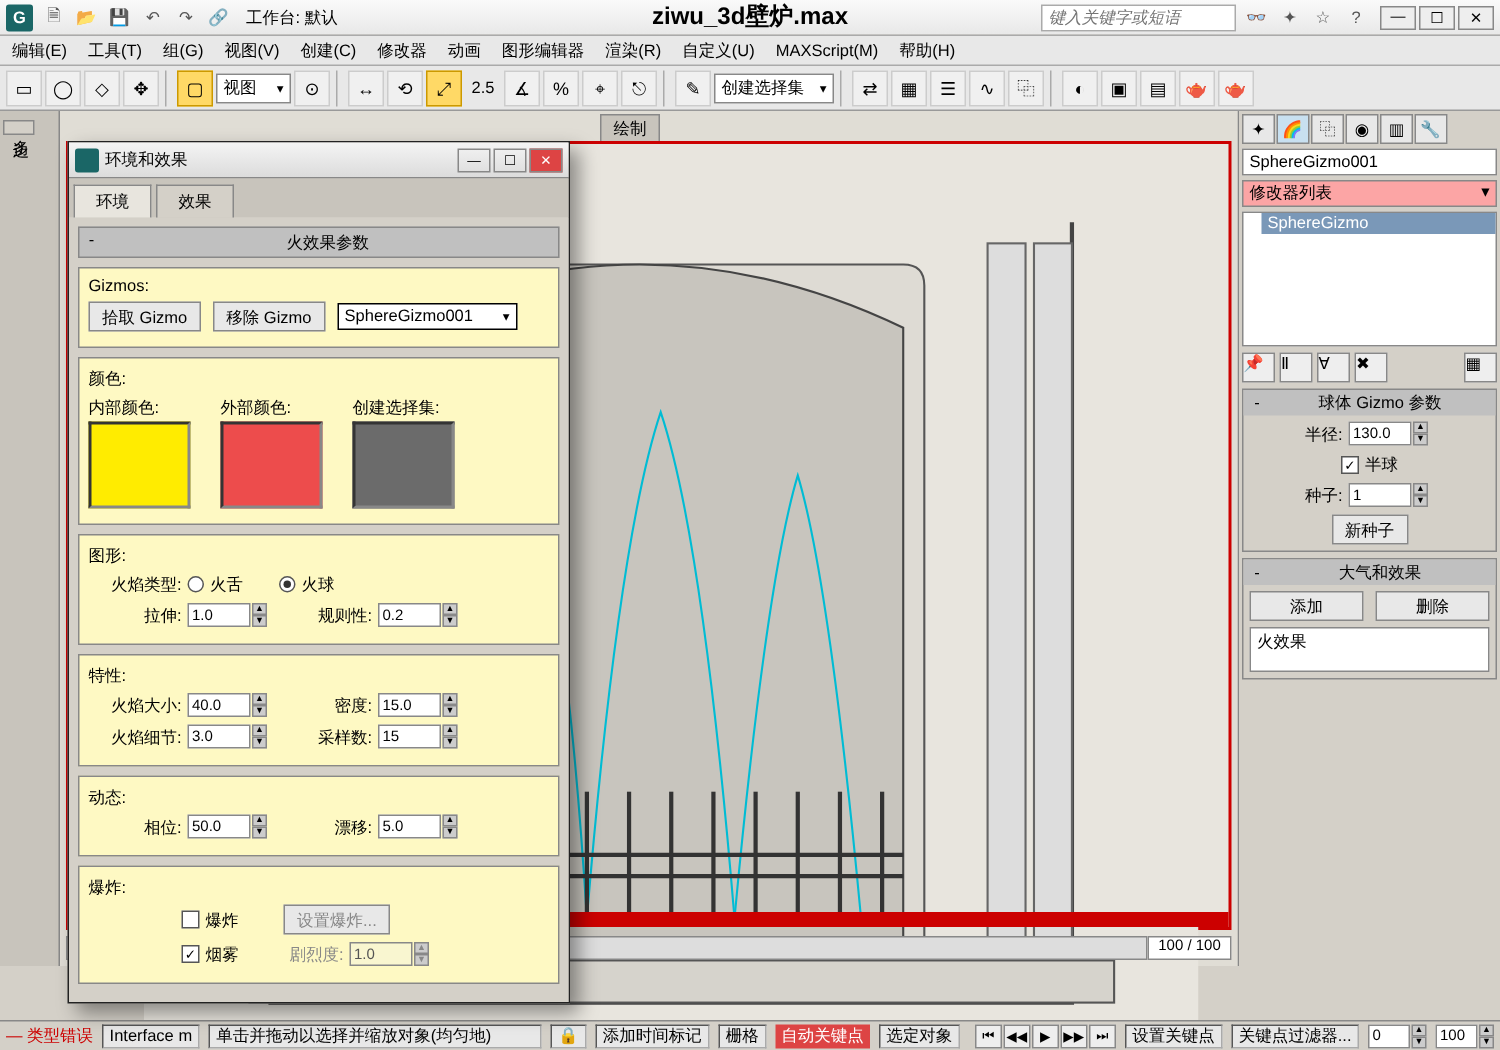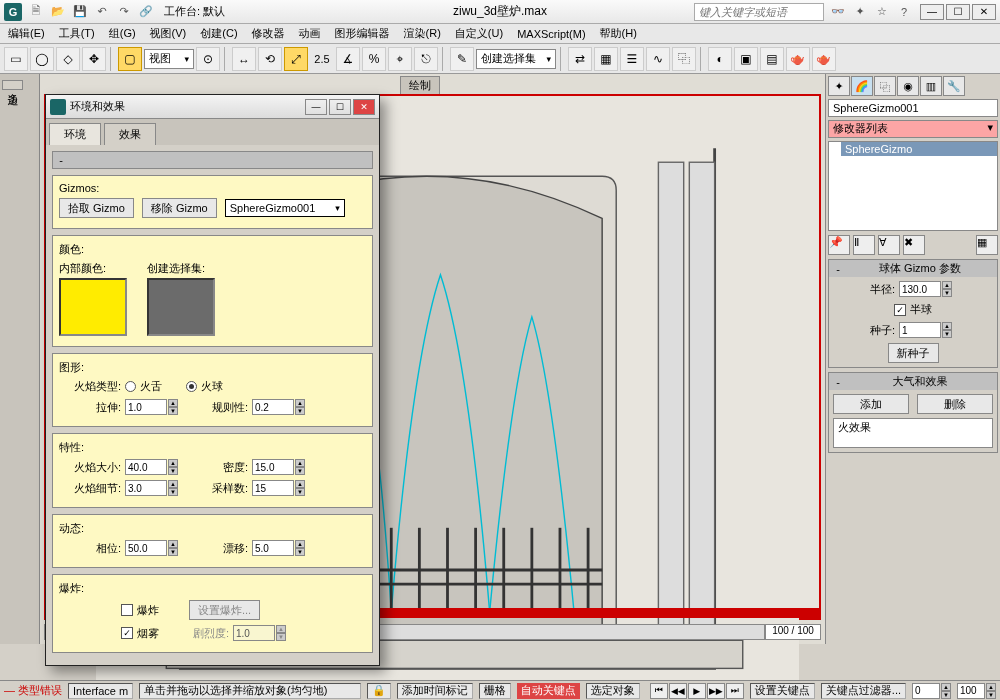--- a/index.html
+++ b/index.html
@@ -2,21 +2,21 @@
 <html><head>
 <meta charset="utf-8">
 <style>
 * { margin: 0; padding: 0; box-sizing: border-box; font-family: "Microsoft YaHei", sans-serif; font-size: 11px; }
 body { width: 1000px; height: 700px; background: #d4d0c8; overflow: hidden; position: relative; }
 .titlebar { height: 24px; background: linear-gradient(#fafafa,#e8e8e8); display: flex; align-items: center; padding: 0 4px; border-bottom: 1px solid #aaa; }
 .app-icon { width: 18px; height: 18px; background: #1a6666; border-radius: 2px; margin-right: 6px; display:flex;align-items:center;justify-content:center;color:#fff;font-weight:bold;}
 .tb-icons { display: flex; gap: 6px; }
 .tb-icons span { width: 16px; height: 16px; display: inline-flex; align-items: center; justify-content: center; color: #555; }
 .workspace-label { margin-left: 10px; font-size: 11px; }
-.filename { position: absolute; left: 50%; transform: translateX(-50%); font-size: 12px; }
+.filename { position: absolute; left: 50%; transform: translateX(-50%); font-size: 16px; font-weight: bold; }
 .searchbox { margin-left: auto; width: 130px; height: 18px; border: 1px solid #aaa; background: #fff; padding: 0 4px; color: #999; font-style: italic; }
 .win-btns { display: flex; gap: 2px; margin-left: 8px; }
 .win-btns span { width: 24px; height: 16px; border: 1px solid #888; background: #eee; display: inline-flex; align-items: center; justify-content: center; font-size: 10px; }
 .menubar { height: 20px; display: flex; align-items: center; padding: 0 8px; gap: 14px; background: #e8e8e8; border-bottom: 1px solid #aaa; font-size: 12px; }
 .menubar span { cursor: default; }
 .toolbar-row { height: 30px; background: #e8e8e8; border-bottom: 1px solid #999; display: flex; align-items: center; padding: 0 4px; gap: 2px; }
 .tool-btn { width: 24px; height: 24px; border: 1px solid #ccc; background: #f0f0f0; display: inline-flex; align-items: center; justify-content: center; font-size: 12px; }
 .tool-btn.active { background: #ffd966; border-color: #cc9900; }
 .tool-sep { width: 4px; height: 24px; border-left: 1px solid #aaa; margin: 0 2px; }
 .tool-combo { height: 20px; border: 1px solid #888; background: #fff; padding: 0 18px 0 4px; position: relative; font-size: 11px; display: inline-flex; align-items: center; }
@@ -289,37 +289,42 @@
       <span class="close">✕</span>
     </div>
   </div>
   <div class="dlg-tabs">
     <div class="dlg-tab active">环境</div>
     <div class="dlg-tab">效果</div>
   </div>
   <div class="dlg-body">
     <div class="param-hdr">
         <span class="minus">-</span>
+        <span class="ttl">火效果参数</span>
       </div>
 
     <div class="group">
       <div class="group-label">Gizmos:</div>
       <div class="row">
         <button class="pbtn">拾取 Gizmo</button>
         <button class="pbtn">移除 Gizmo</button>
         <div class="combo">SphereGizmo001</div>
       </div>
     </div>
 
     <div class="group">
       <div class="group-label">颜色:</div>
       <div class="row" style="gap:20px">
         <div>
             <div style="font-size:11px;margin-bottom:2px">内部颜色:</div>
           <div class="swatch" id="sw-inner" style="background: rgb(255, 236, 0);"></div>
+          </div>
+        <div>
+            <div style="font-size:11px;margin-bottom:2px">外部颜色:</div>
+          <div class="swatch" id="sw-outer" style="background: rgb(237, 76, 76);"></div>
           </div>
         <div>
             <div style="font-size:11px;margin-bottom:2px">创建选择集:</div>
           <div class="swatch" id="sw-smoke" style="background: rgb(107, 107, 107);"></div>
           </div>
       </div>
     </div>
 
     <div class="group">
       <div class="group-label">图形:</div>

